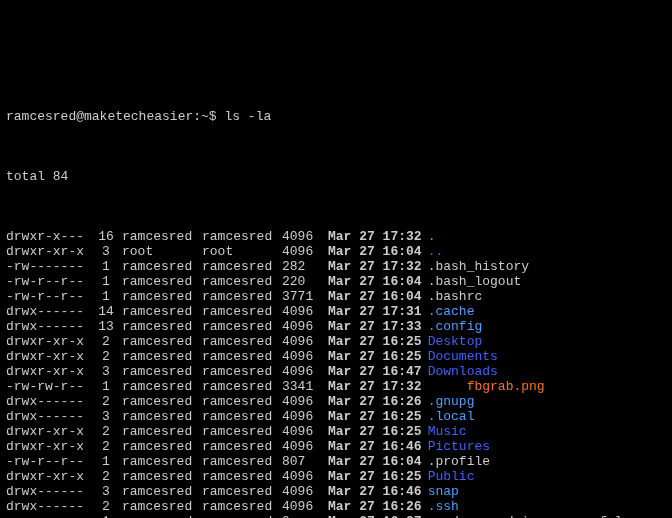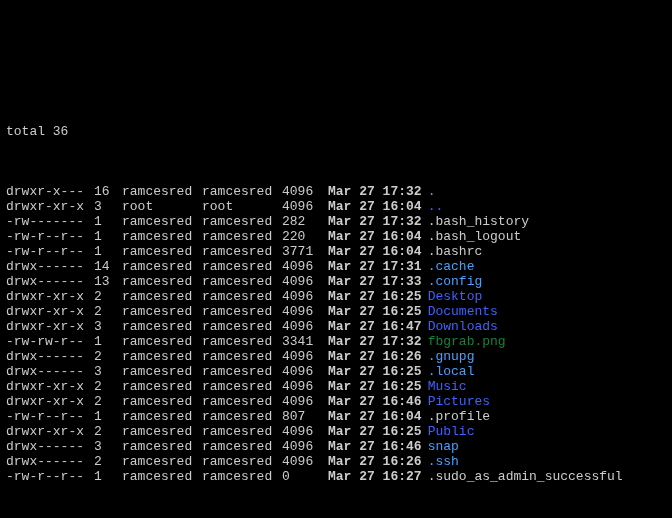--- a/index.html
+++ b/index.html
@@ -11,41 +11,42 @@
     font-size: 13px;
     line-height: 15px;
     width: 672px;
     height: 518px;
     box-sizing: border-box;
     white-space: pre;
     overflow: hidden;
   }
   .row { display: block; }
   .perm { display: inline-block; width: 88px; }
-  .links { display: inline-block; width: 24px; text-align: left; }
+  .links { display: inline-block; width: 24px; text-align: center; }
   .owner { display: inline-block; width: 80px; padding-left: 4px; }
   .group { display: inline-block; width: 80px; }
   .size  { display: inline-block; width: 40px; text-align: left; }
   .date  { display: inline-block; padding-left: 6px; font-weight: bold; }
   .name  { display: inline-block; padding-left: 6px; }
   .c-default { color: #ccc; }
   .c-blue    { color: #4060ff; }
   .c-cyan    { color: #4aa0ff; }
-  .c-magenta { color: #15803d; }
+  .c-magenta { color: #f97316; margin-left: 39px; }
   .prompt-user { color: #ccc; }
 </style>
 </head>
 <body>
 
 
 
 <div>
 
+  <div class="row"><span class="prompt-user">ramcesred@maketecheasier</span><span>:~$ </span><span class="c-default">ls -la</span></div>
 
-  <div class="row">total 36</div>
+  <div class="row">total 84</div>
 
   <div id="listing"><div class="row"><span class="perm">drwxr-x---</span><span class="links">16</span><span class="owner">ramcesred</span><span class="group">ramcesred</span><span class="size">4096</span><span class="date">Mar 27 17:32</span><span class="name c-cyan">.</span></div><div class="row"><span class="perm">drwxr-xr-x</span><span class="links">3</span><span class="owner">root</span><span class="group">root</span><span class="size">4096</span><span class="date">Mar 27 16:04</span><span class="name c-blue">..</span></div><div class="row"><span class="perm">-rw-------</span><span class="links">1</span><span class="owner">ramcesred</span><span class="group">ramcesred</span><span class="size">282</span><span class="date">Mar 27 17:32</span><span class="name c-default">.bash_history</span></div><div class="row"><span class="perm">-rw-r--r--</span><span class="links">1</span><span class="owner">ramcesred</span><span class="group">ramcesred</span><span class="size">220</span><span class="date">Mar 27 16:04</span><span class="name c-default">.bash_logout</span></div><div class="row"><span class="perm">-rw-r--r--</span><span class="links">1</span><span class="owner">ramcesred</span><span class="group">ramcesred</span><span class="size">3771</span><span class="date">Mar 27 16:04</span><span class="name c-default">.bashrc</span></div><div class="row"><span class="perm">drwx------</span><span class="links">14</span><span class="owner">ramcesred</span><span class="group">ramcesred</span><span class="size">4096</span><span class="date">Mar 27 17:31</span><span class="name c-cyan">.cache</span></div><div class="row"><span class="perm">drwx------</span><span class="links">13</span><span class="owner">ramcesred</span><span class="group">ramcesred</span><span class="size">4096</span><span class="date">Mar 27 17:33</span><span class="name c-cyan">.config</span></div><div class="row"><span class="perm">drwxr-xr-x</span><span class="links">2</span><span class="owner">ramcesred</span><span class="group">ramcesred</span><span class="size">4096</span><span class="date">Mar 27 16:25</span><span class="name c-blue">Desktop</span></div><div class="row"><span class="perm">drwxr-xr-x</span><span class="links">2</span><span class="owner">ramcesred</span><span class="group">ramcesred</span><span class="size">4096</span><span class="date">Mar 27 16:25</span><span class="name c-blue">Documents</span></div><div class="row"><span class="perm">drwxr-xr-x</span><span class="links">3</span><span class="owner">ramcesred</span><span class="group">ramcesred</span><span class="size">4096</span><span class="date">Mar 27 16:47</span><span class="name c-blue">Downloads</span></div><div class="row"><span class="perm">-rw-rw-r--</span><span class="links">1</span><span class="owner">ramcesred</span><span class="group">ramcesred</span><span class="size">3341</span><span class="date">Mar 27 17:32</span><span class="name c-magenta">fbgrab.png</span></div><div class="row"><span class="perm">drwx------</span><span class="links">2</span><span class="owner">ramcesred</span><span class="group">ramcesred</span><span class="size">4096</span><span class="date">Mar 27 16:26</span><span class="name c-cyan">.gnupg</span></div><div class="row"><span class="perm">drwx------</span><span class="links">3</span><span class="owner">ramcesred</span><span class="group">ramcesred</span><span class="size">4096</span><span class="date">Mar 27 16:25</span><span class="name c-cyan">.local</span></div><div class="row"><span class="perm">drwxr-xr-x</span><span class="links">2</span><span class="owner">ramcesred</span><span class="group">ramcesred</span><span class="size">4096</span><span class="date">Mar 27 16:25</span><span class="name c-blue">Music</span></div><div class="row"><span class="perm">drwxr-xr-x</span><span class="links">2</span><span class="owner">ramcesred</span><span class="group">ramcesred</span><span class="size">4096</span><span class="date">Mar 27 16:46</span><span class="name c-blue">Pictures</span></div><div class="row"><span class="perm">-rw-r--r--</span><span class="links">1</span><span class="owner">ramcesred</span><span class="group">ramcesred</span><span class="size">807</span><span class="date">Mar 27 16:04</span><span class="name c-default">.profile</span></div><div class="row"><span class="perm">drwxr-xr-x</span><span class="links">2</span><span class="owner">ramcesred</span><span class="group">ramcesred</span><span class="size">4096</span><span class="date">Mar 27 16:25</span><span class="name c-blue">Public</span></div><div class="row"><span class="perm">drwx------</span><span class="links">3</span><span class="owner">ramcesred</span><span class="group">ramcesred</span><span class="size">4096</span><span class="date">Mar 27 16:46</span><span class="name c-cyan">snap</span></div><div class="row"><span class="perm">drwx------</span><span class="links">2</span><span class="owner">ramcesred</span><span class="group">ramcesred</span><span class="size">4096</span><span class="date">Mar 27 16:26</span><span class="name c-cyan">.ssh</span></div><div class="row"><span class="perm">-rw-r--r--</span><span class="links">1</span><span class="owner">ramcesred</span><span class="group">ramcesred</span><span class="size">0</span><span class="date">Mar 27 16:27</span><span class="name c-default">.sudo_as_admin_successful</span></div></div>
 
   
 
   
 
 </div>
 
 

